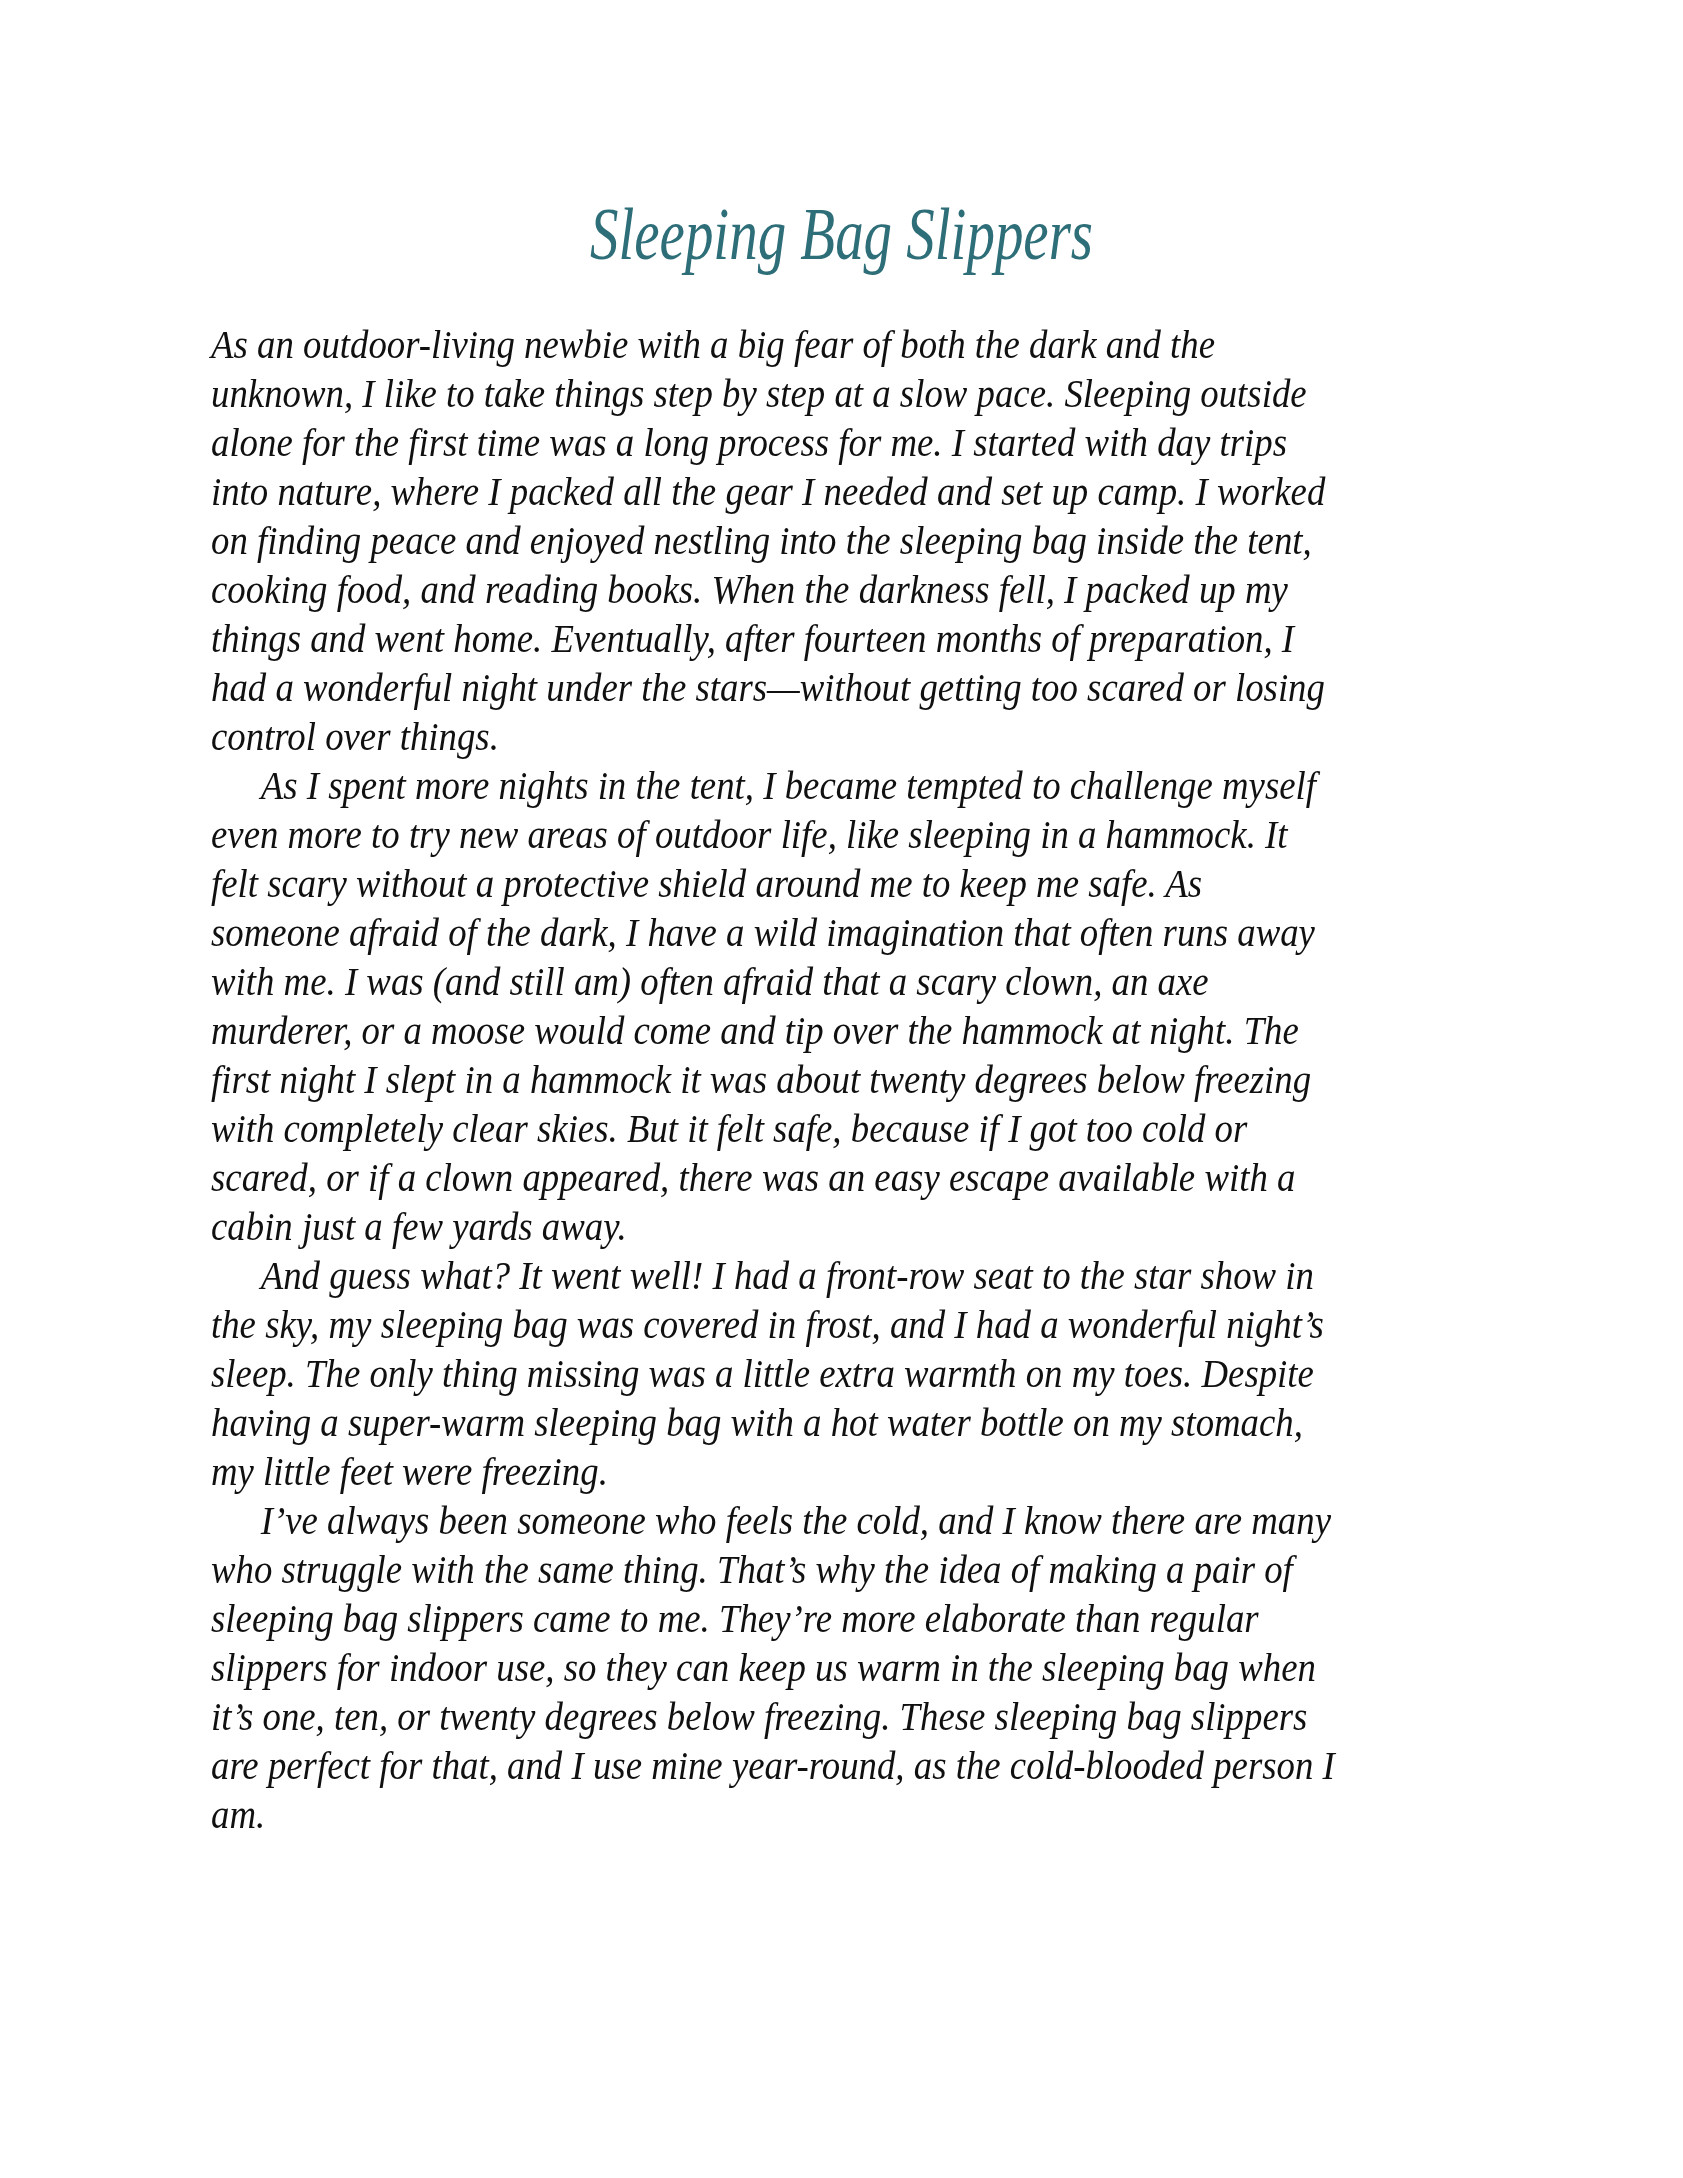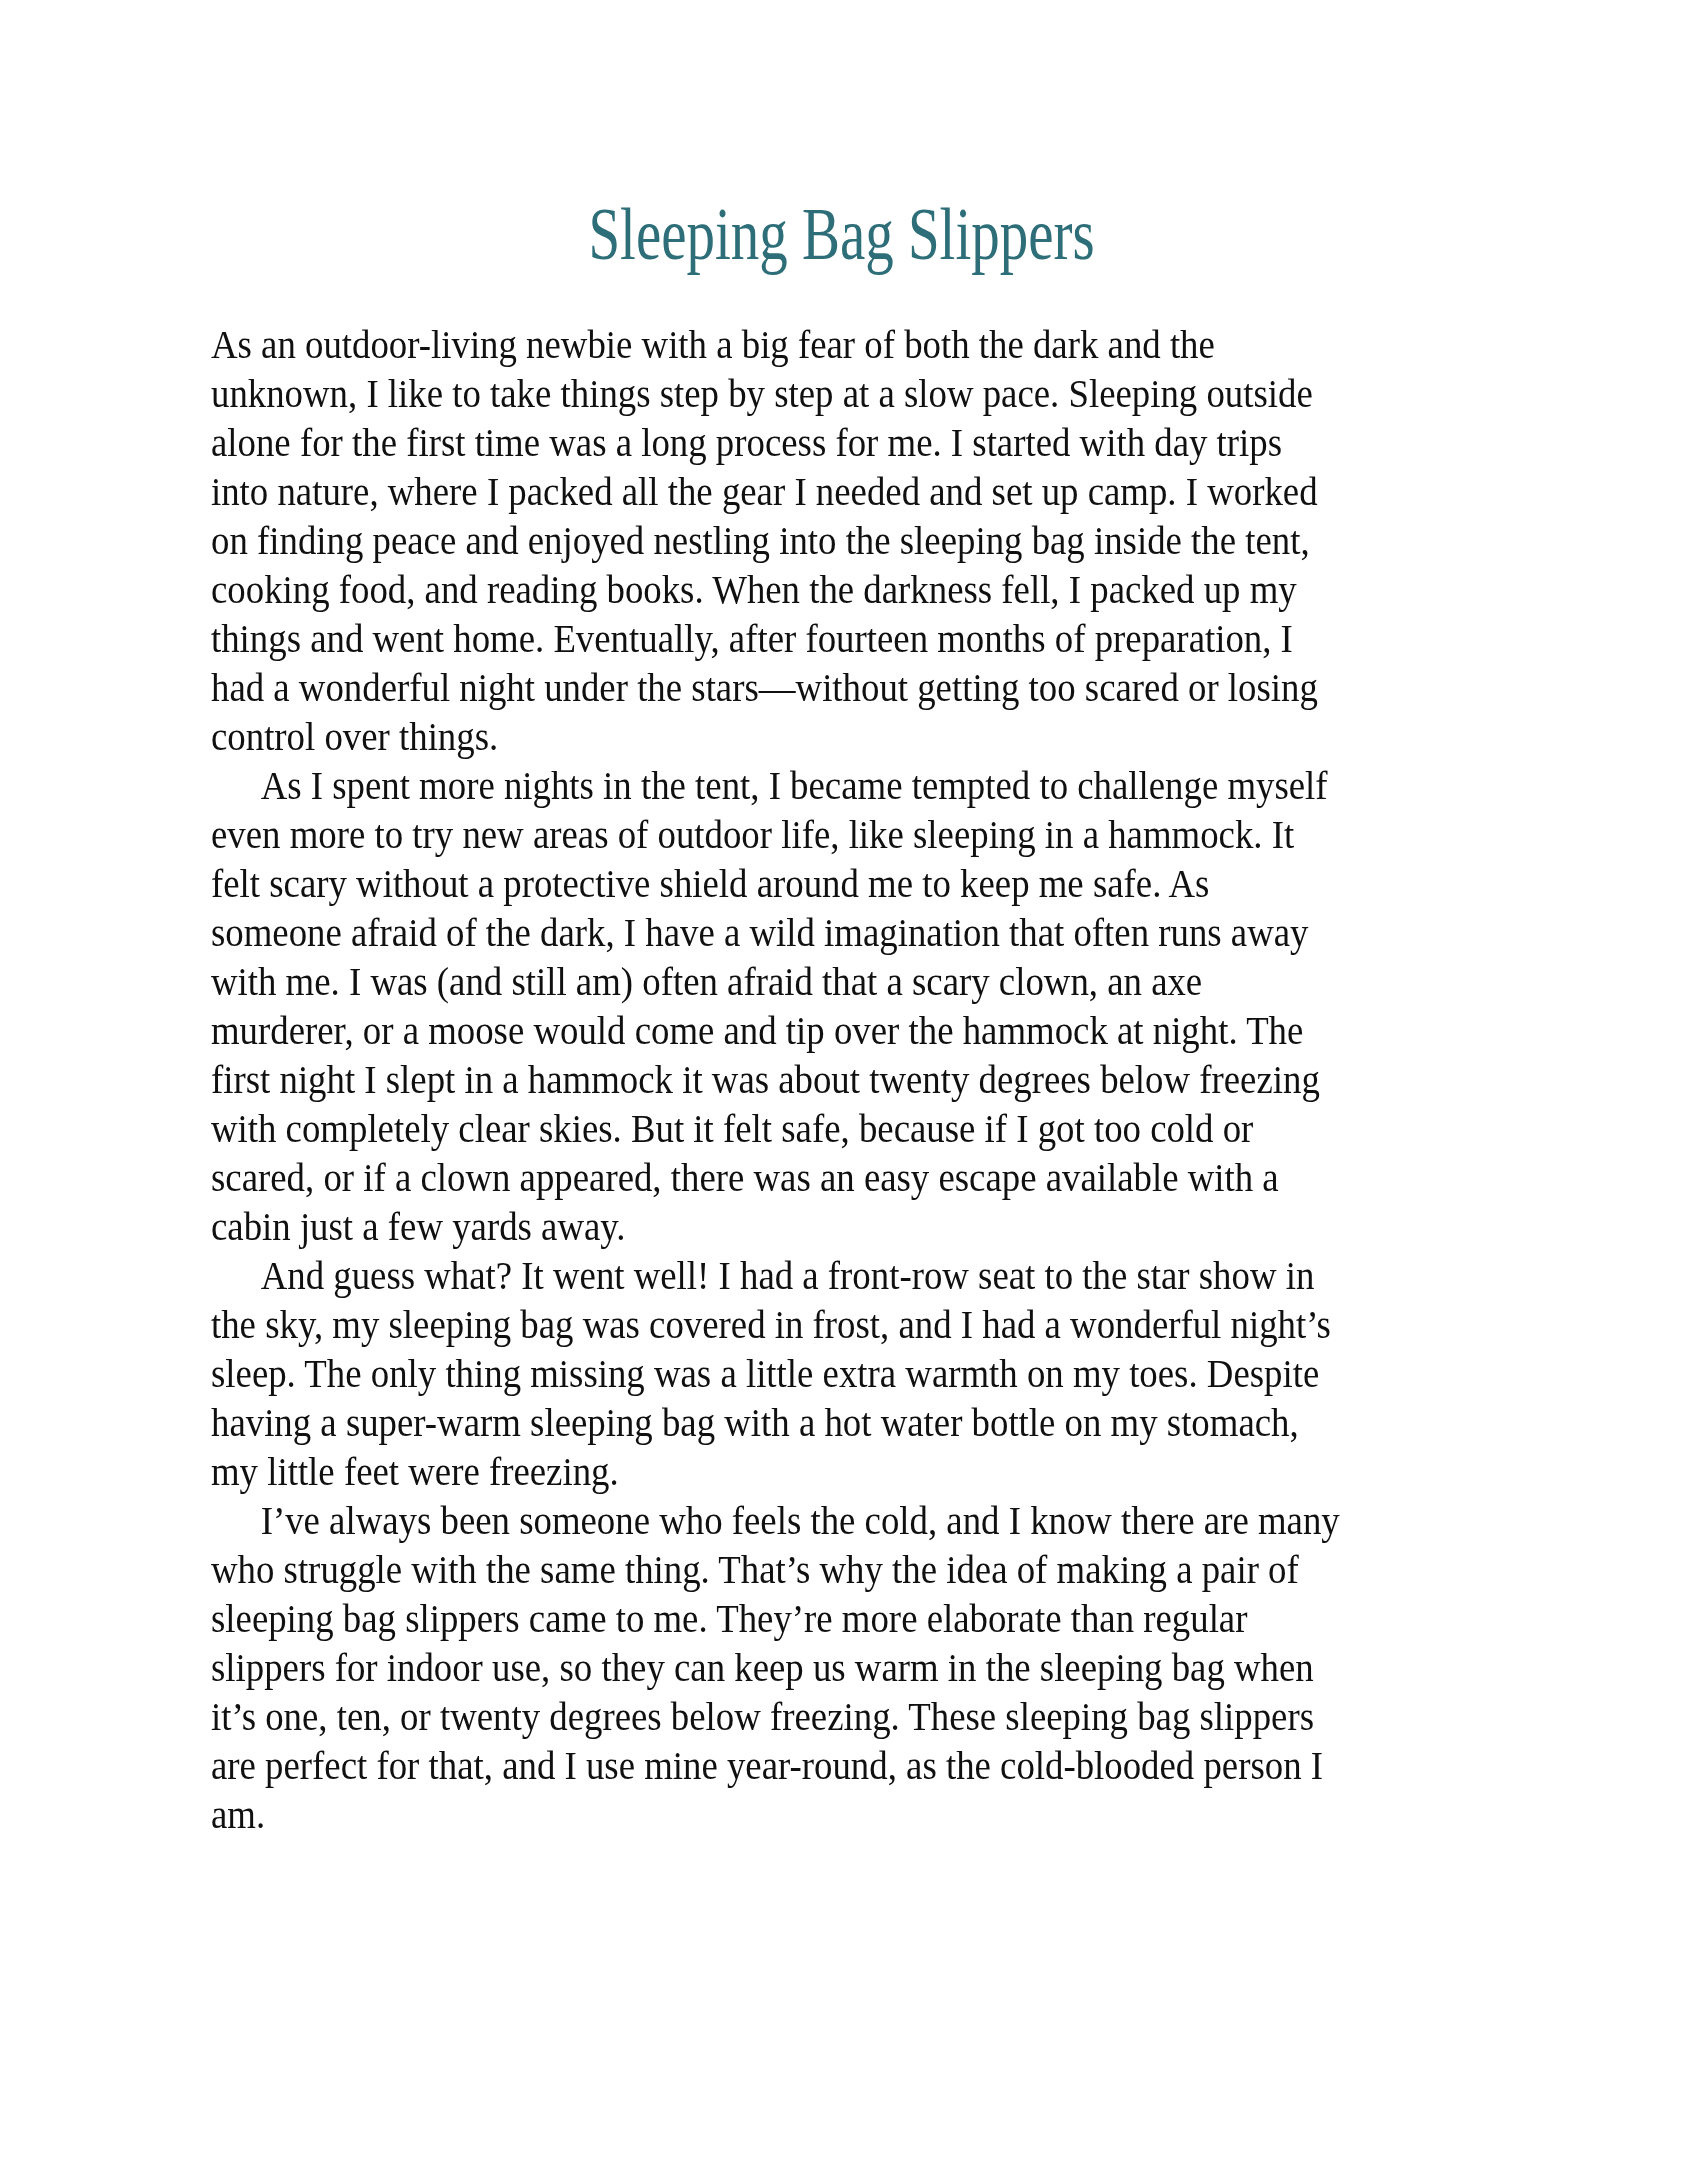--- a/index.html
+++ b/index.html
@@ -13,20 +13,21 @@
     padding: 0;
     background: var(--page-bg);
   }
   .page {
     position: relative;
     width: 1683px;
     height: 2178px;
     background: var(--page-bg);
     overflow: hidden;
     font-family: "Liberation Serif", serif;
+    font-style: italic;
   }
   .doc-title {
     margin: 198px 0 0 0;
     padding: 0;
     width: 1683px;
     text-align: center;
     font-family: "Liberation Serif", serif;
     font-weight: normal;
     font-size: 73px;
     line-height: 73px;

